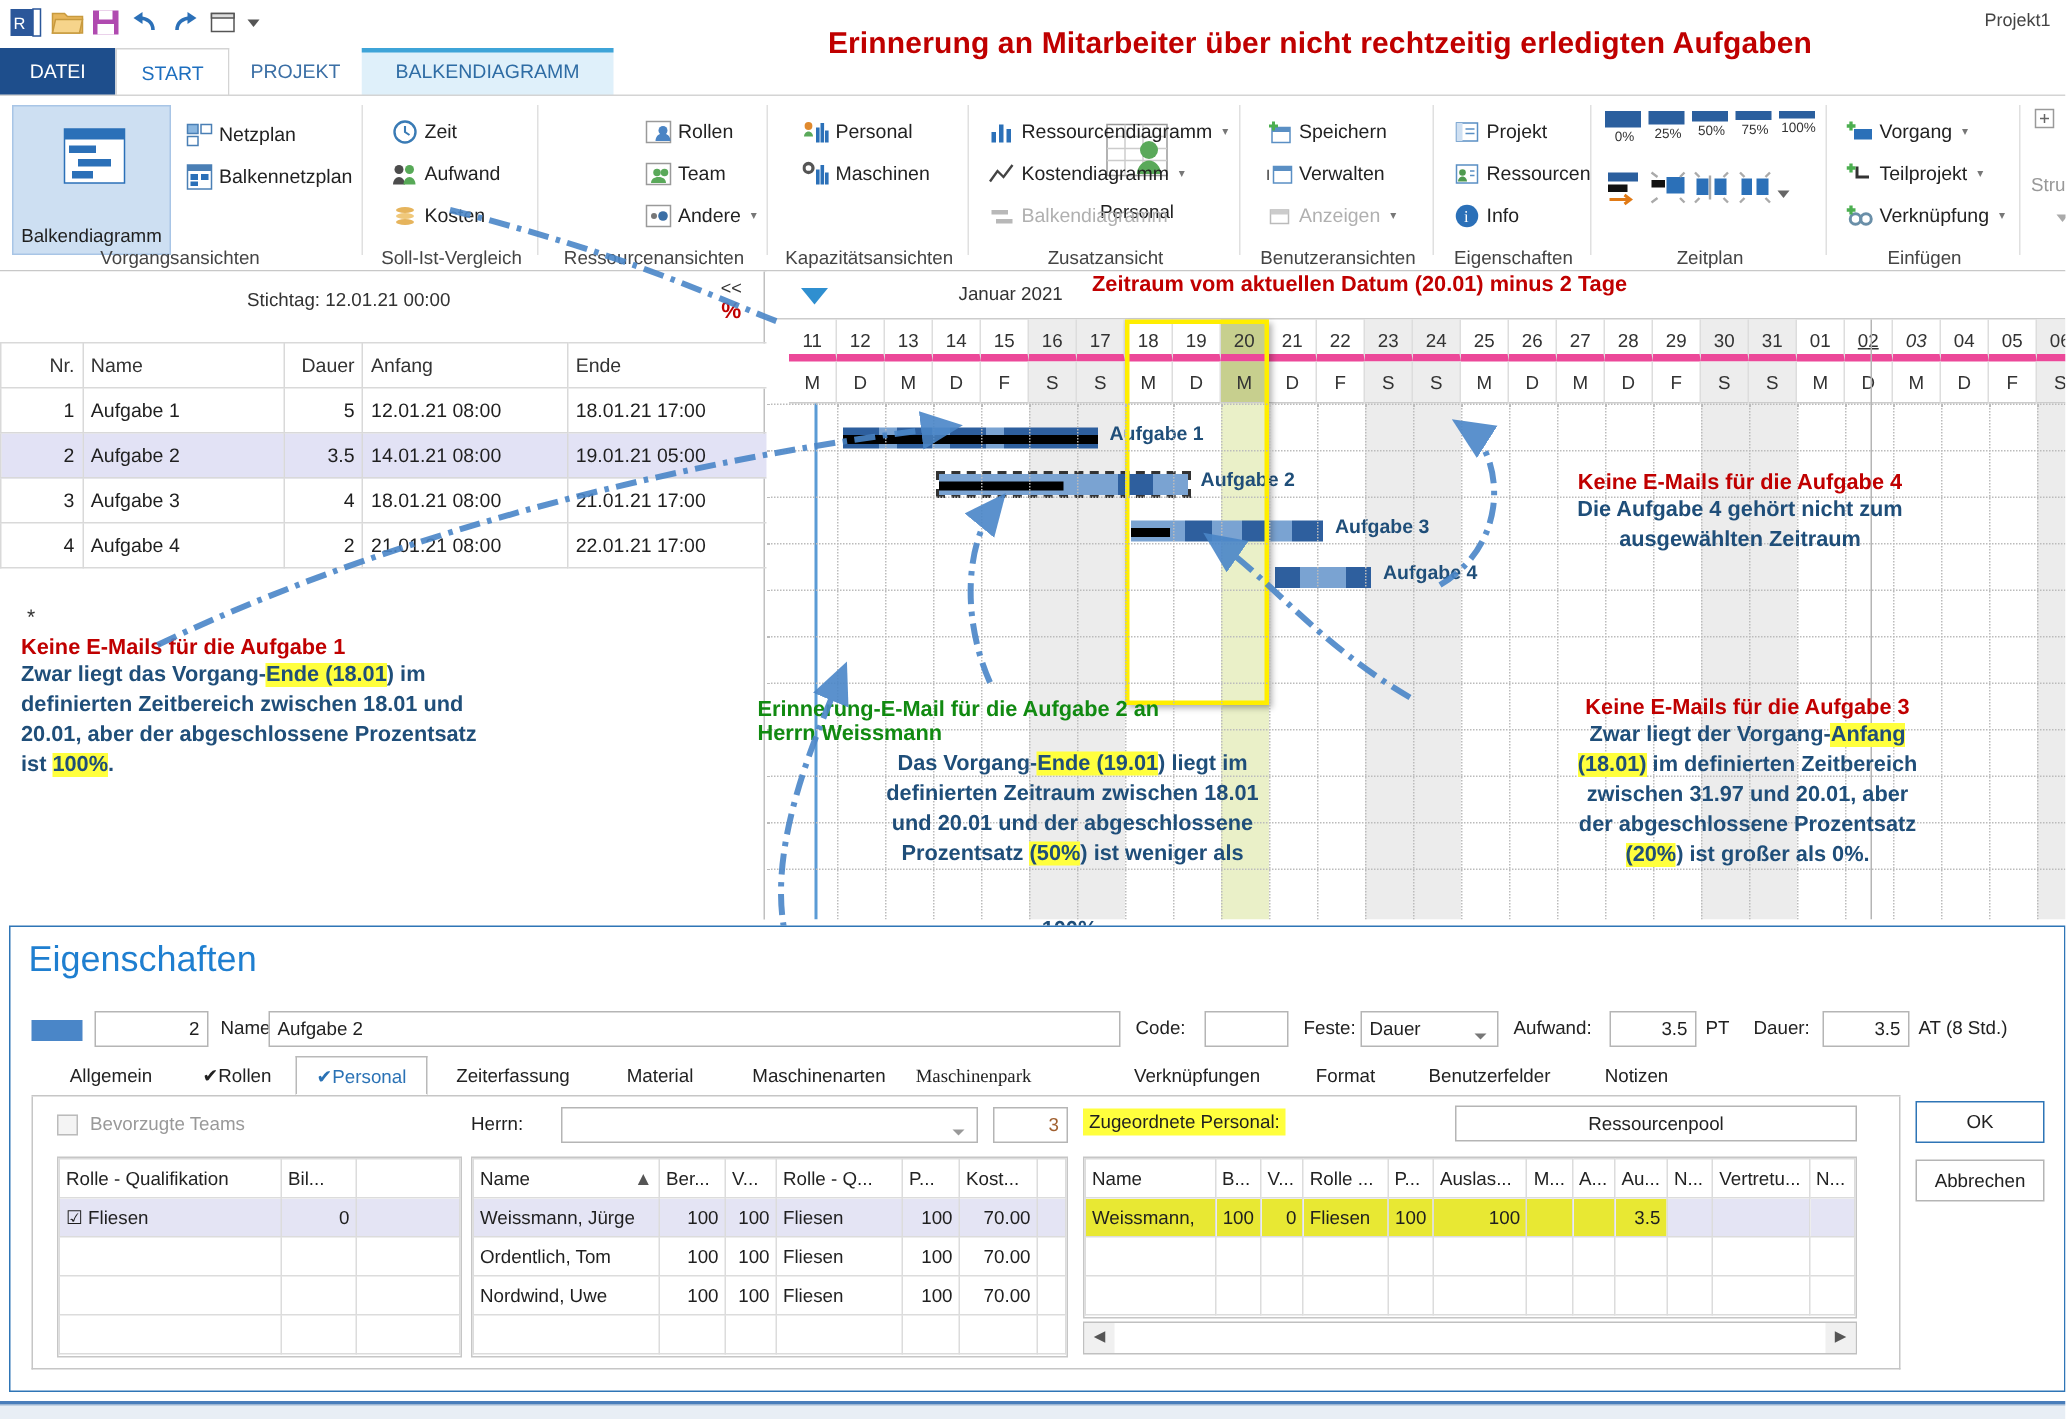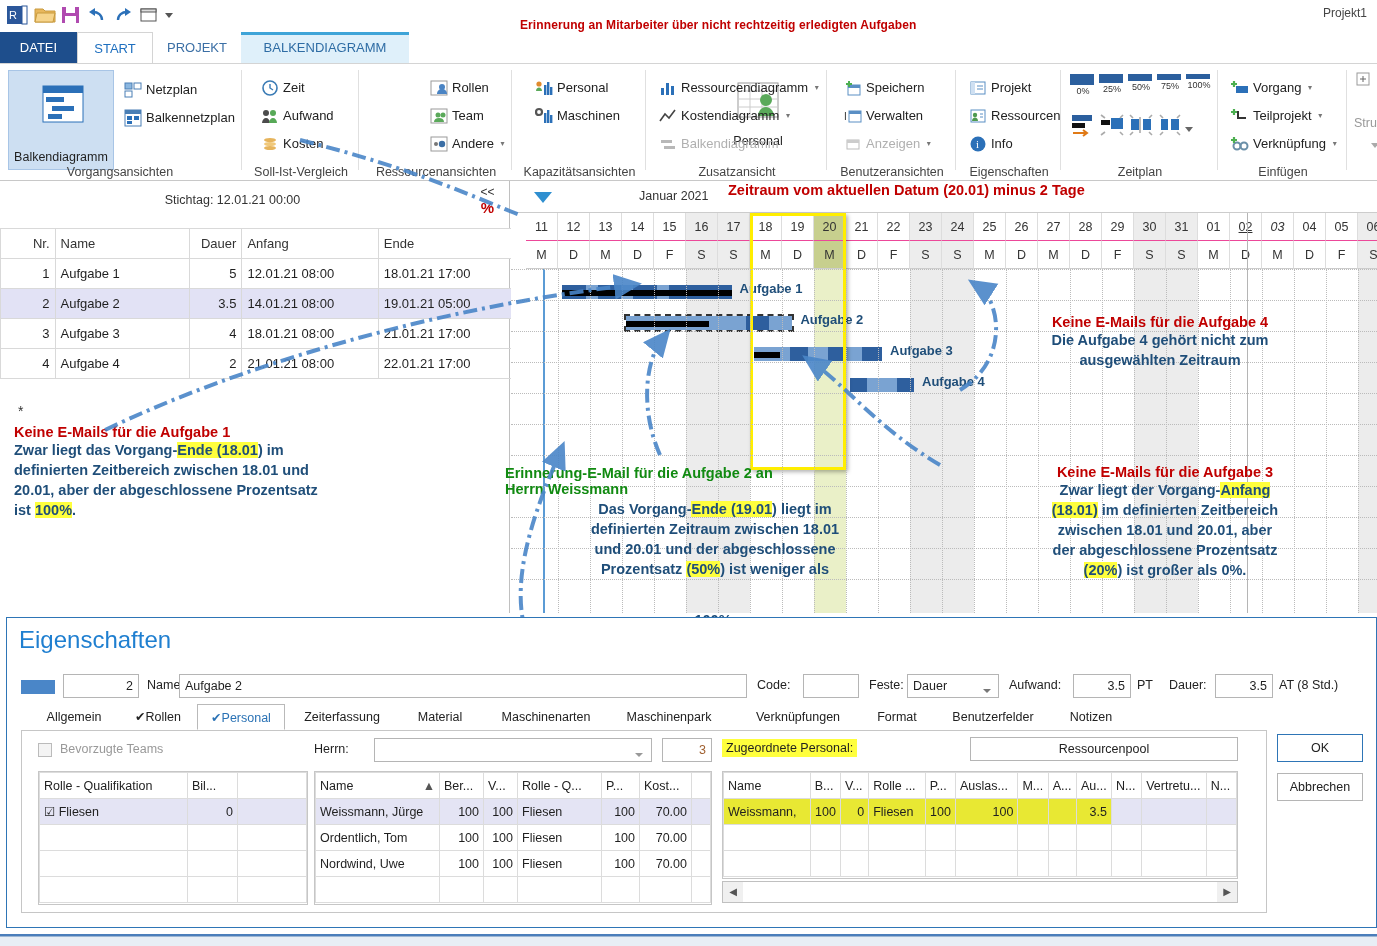--- a/index.html
+++ b/index.html
@@ -20,21 +20,21 @@
   .ic-open { left:34px; }
   .ic-save { left:60px; }
   .ic-undo { left:86px; }
   .ic-redo { left:112px; }
   .ic-win { left:138px; }
   .ic-qdrop { left:163px; width:12px !important; }
 
   
   #headline {
     position:absolute; left:520px; top:18px; width:720px;
-    color:#c00000; font-weight:bold; font-size:12px;
+    text-align:center; color:#c00000; font-weight:bold; font-size:20px;
     letter-spacing:.1px;
   }
 
   
   #tabstrip { position:absolute; left:0; top:32px; width:1377px; height:32px; }
   .tab { position:absolute; top:0; height:32px; line-height:32px; font-size:13px; text-align:center; }
   #tab-datei { left:0; width:77px; background:#1e4e8c; color:#fff; }
   #tab-start { left:77px; width:76px; background:#fff; color:#1e6fbf; border:1px solid #d4d4d4; border-bottom:none; }
   #tab-projekt { left:153px; width:88px; background:#fff; color:#3b6fa5; }
   #ctxtitle {
@@ -110,21 +110,21 @@
   #gantt { position:absolute; left:511px; top:181px; width:866px; height:432px; background:#fff; overflow:hidden; }
   #monthrow { position:absolute; left:0; top:0; width:866px; height:32px; border-bottom:1px solid #ccc; }
   #monthlabel { position:absolute; left:128px; top:8px; font-size:12.5px; color:#333; }
   #todaymark {
     position:absolute; left:23px; top:11px; width:0; height:0;
     border-left:9px solid transparent; border-right:9px solid transparent; border-top:11px solid #2f8fd0;
   }
   .daycell {
     position:absolute; top:32px; width:32px; height:28px; line-height:28px;
     text-align:center; font-size:12.5px; color:#333;
-    border-right:1px solid #ddd; border-bottom:1px solid #ec4899;
+    border-right:1px solid #ddd; border-bottom:5px solid #ec4899;
   }
   .dowcell {
     position:absolute; top:60px; width:32px; height:28px; line-height:28px;
     text-align:center; font-size:12.5px; color:#333;
     border-right:1px solid #ddd; border-bottom:1px solid #ccc;
   }
   .daycell.we, .dowcell.we { background:#ededed; }
   .daycell.cur, .dowcell.cur { background:#c7cf8e; }
   #chartbody { position:absolute; left:0; top:88px; width:866px; height:344px; }
   .wecol { position:absolute; top:0; width:32px; height:344px; background:#ececec; }
@@ -848,21 +848,21 @@
 </div>
 
 <div class="ann" style="left:965px;top:464px;width:400px;">
   <div class="t1" style="text-align:center;">Keine E-Mails für die Aufgabe 3</div>
   <div class="t2" style="text-align:center;">
     <span>Zwar liegt der Vorgang-</span><span class="hl">Anfang</span>
   </div>
   <div class="t2" style="text-align:center;">
     <span class="hl">(18.01)</span><span> im definierten Zeitbereich</span>
   </div>
-  <div class="t2" style="text-align:center;">zwischen 18.01 und 20.01, aber</div>
+  <div class="t2" style="text-align:center;">zwischen 31.97 und 20.01, aber</div>
   <div class="t2" style="text-align:center;">der abgeschlossene Prozentsatz</div>
   <div class="t2" style="text-align:center;">
     <span class="hl">(20%</span><span>) ist großer als 0%.</span>
   </div>
 </div>
 
 <div class="ann" style="left:965px;top:314px;width:390px;">
   <div class="t1" style="text-align:center;">Keine E-Mails für die Aufgabe 4</div>
   <div class="t2" style="text-align:center;">Die Aufgabe 4 gehört nicht zum</div>
   <div class="t2" style="text-align:center;">ausgewählten Zeitraum</div>
@@ -910,21 +910,21 @@
   <div class="fld" style="left:1208px;top:56px;width:58px;text-align:right;">3.5</div>
   <div class="fldlabel" style="left:1272px;top:60px;">AT (8 Std.)</div>
 
   <div style="position:absolute;left:0;top:86px;width:1371px;height:28px;">
     <div class="dtab" style="left:24px;width:86px;">Allgemein</div>
     <div class="dtab" style="left:112px;width:78px;"><span>✔</span><span>Rollen</span></div>
     <div class="dtab active" style="left:190px;width:88px;"><span>✔</span><span>Personal</span></div>
     <div class="dtab" style="left:282px;width:106px;">Zeiterfassung</div>
     <div class="dtab" style="left:392px;width:82px;">Material</div>
     <div class="dtab" style="left:478px;width:122px;">Maschinenarten</div>
-    <div class="dtab" style="left:600px;width:124px;">Maschinenpark</div>
+    <div class="dtab" style="left:580px;width:124px;font-family:Liberation Serif, serif;">Maschinenpark</div>
     <div class="dtab" style="left:732px;width:118px;">Verknüpfungen</div>
     <div class="dtab" style="left:854px;width:72px;">Format</div>
     <div class="dtab" style="left:930px;width:112px;">Benutzerfelder</div>
     <div class="dtab" style="left:1046px;width:76px;">Notizen</div>
   </div>
   <div id="tabline"></div>
 
   <div id="panelbox">
 
     <div style="position:absolute;left:16px;top:12px;width:14px;height:14px;border:1px solid #bbb;background:#f4f4f4;"></div>

